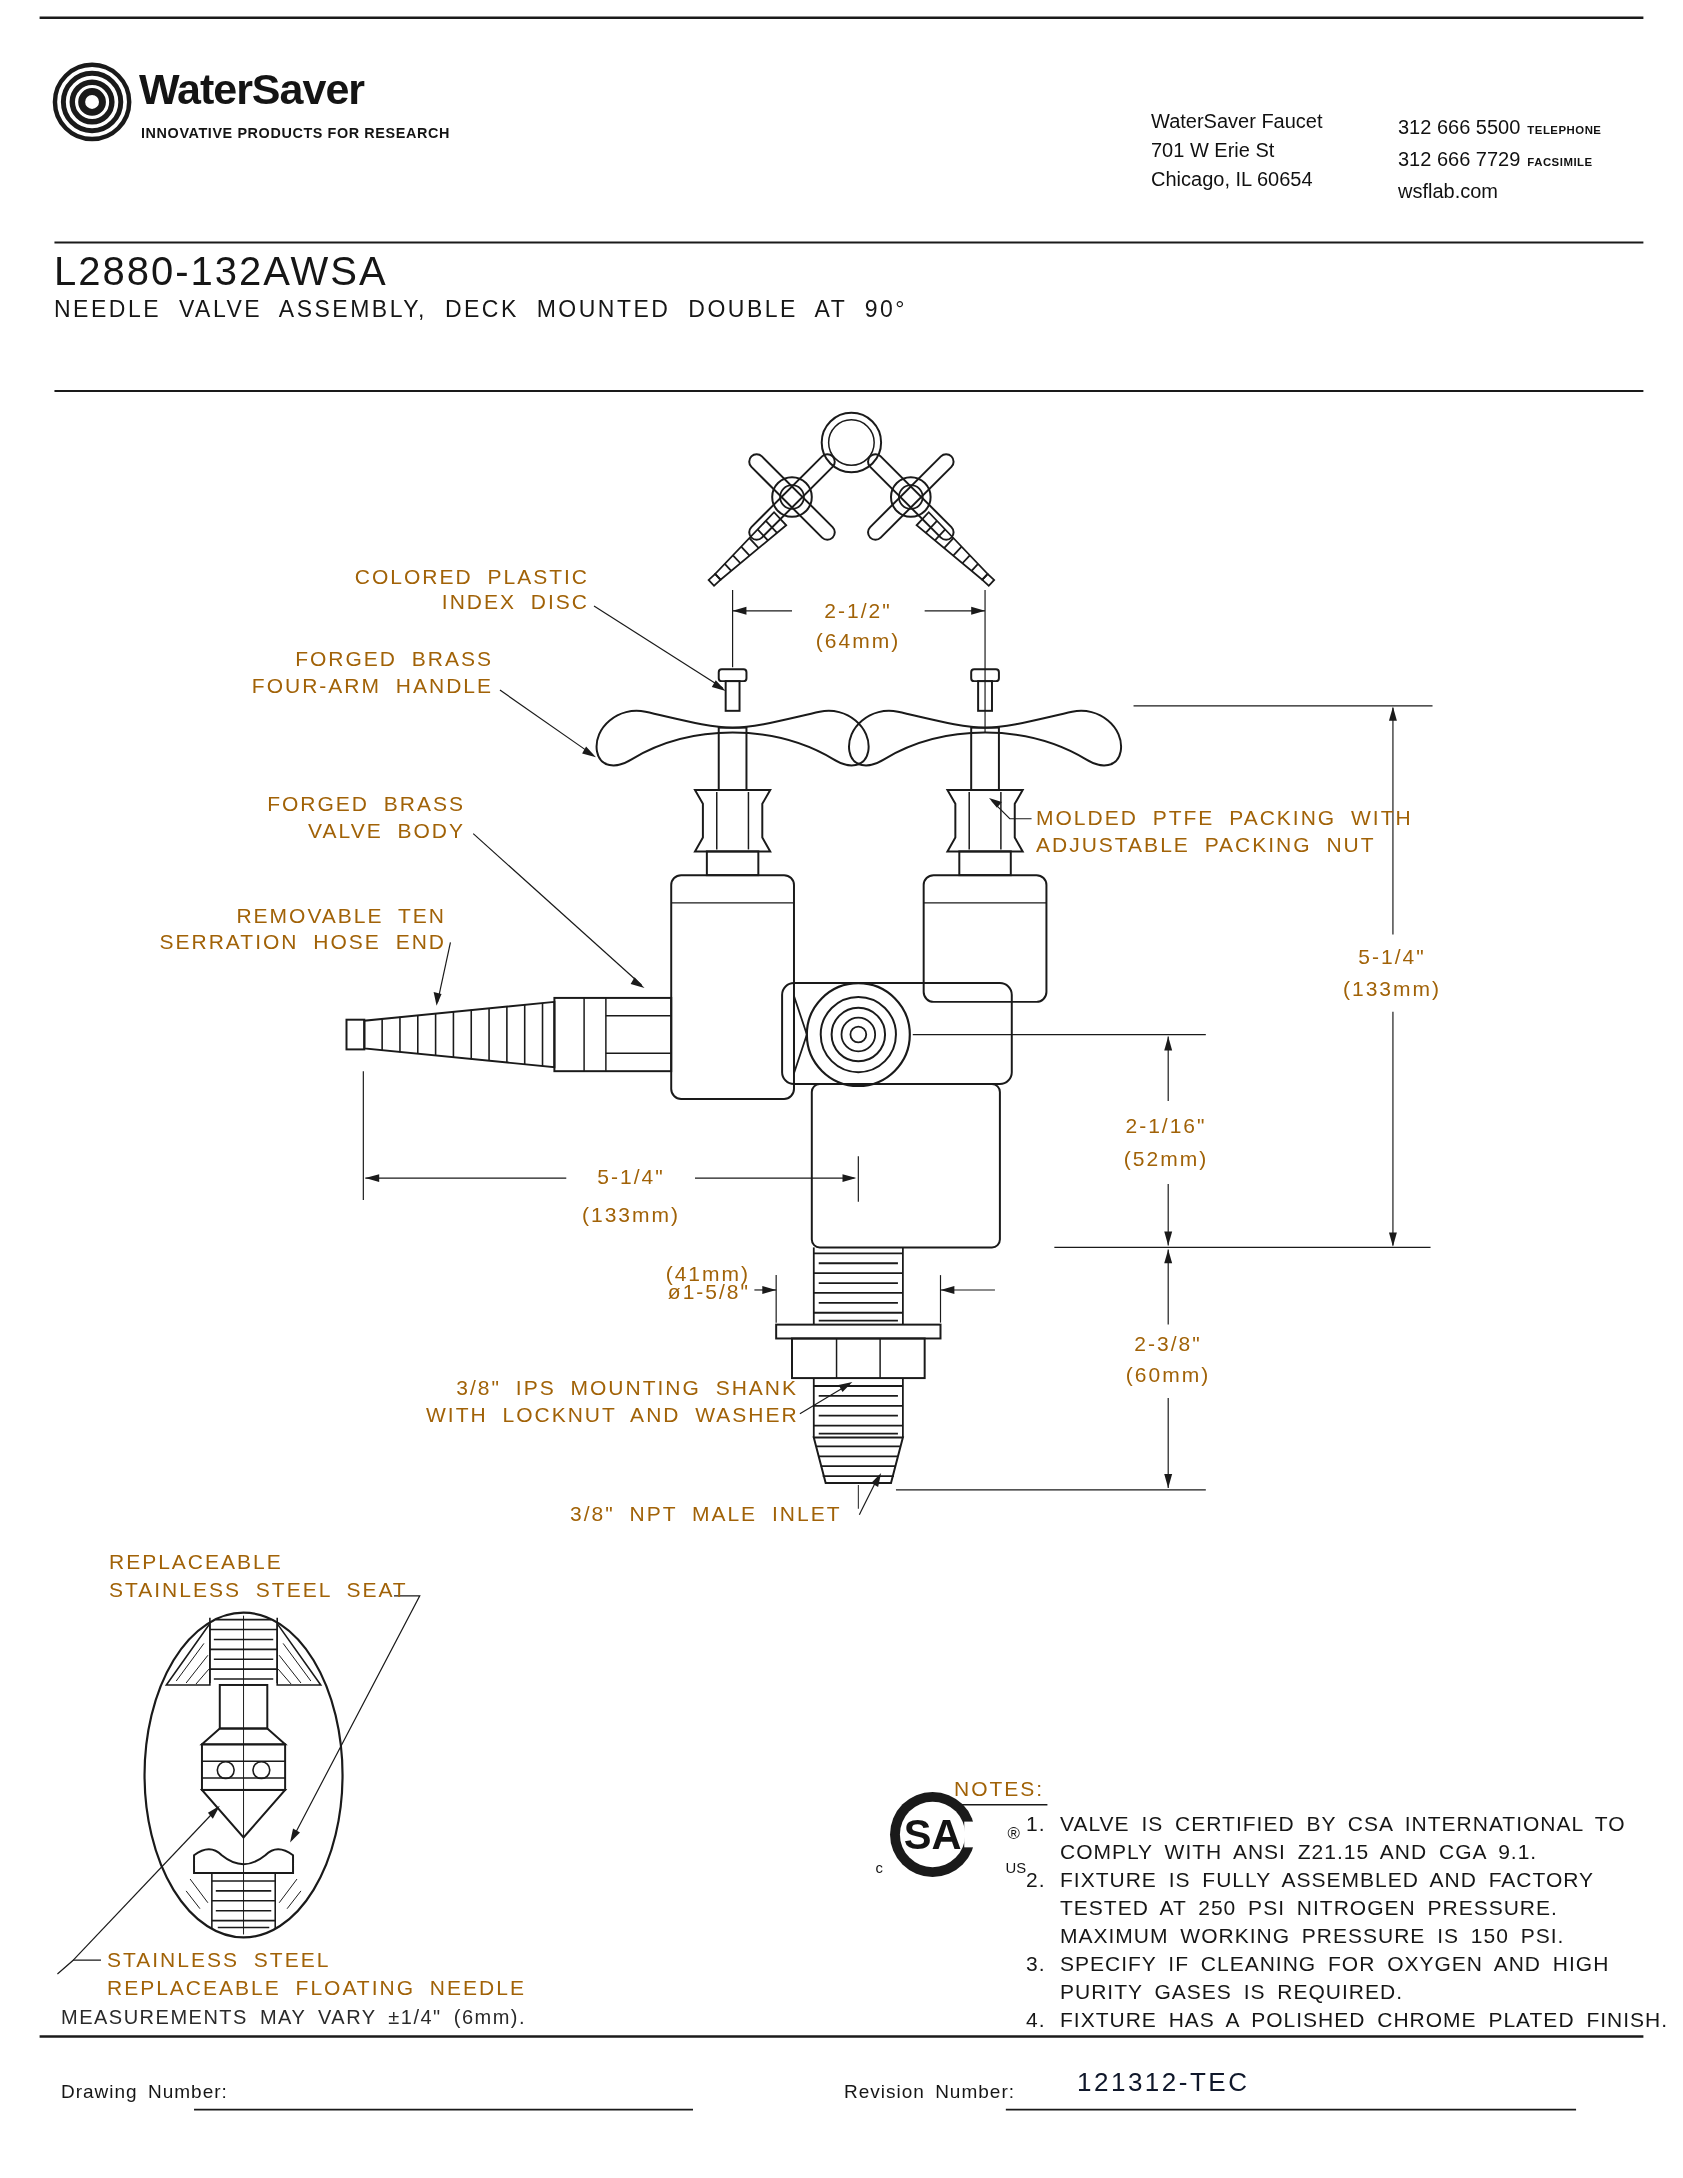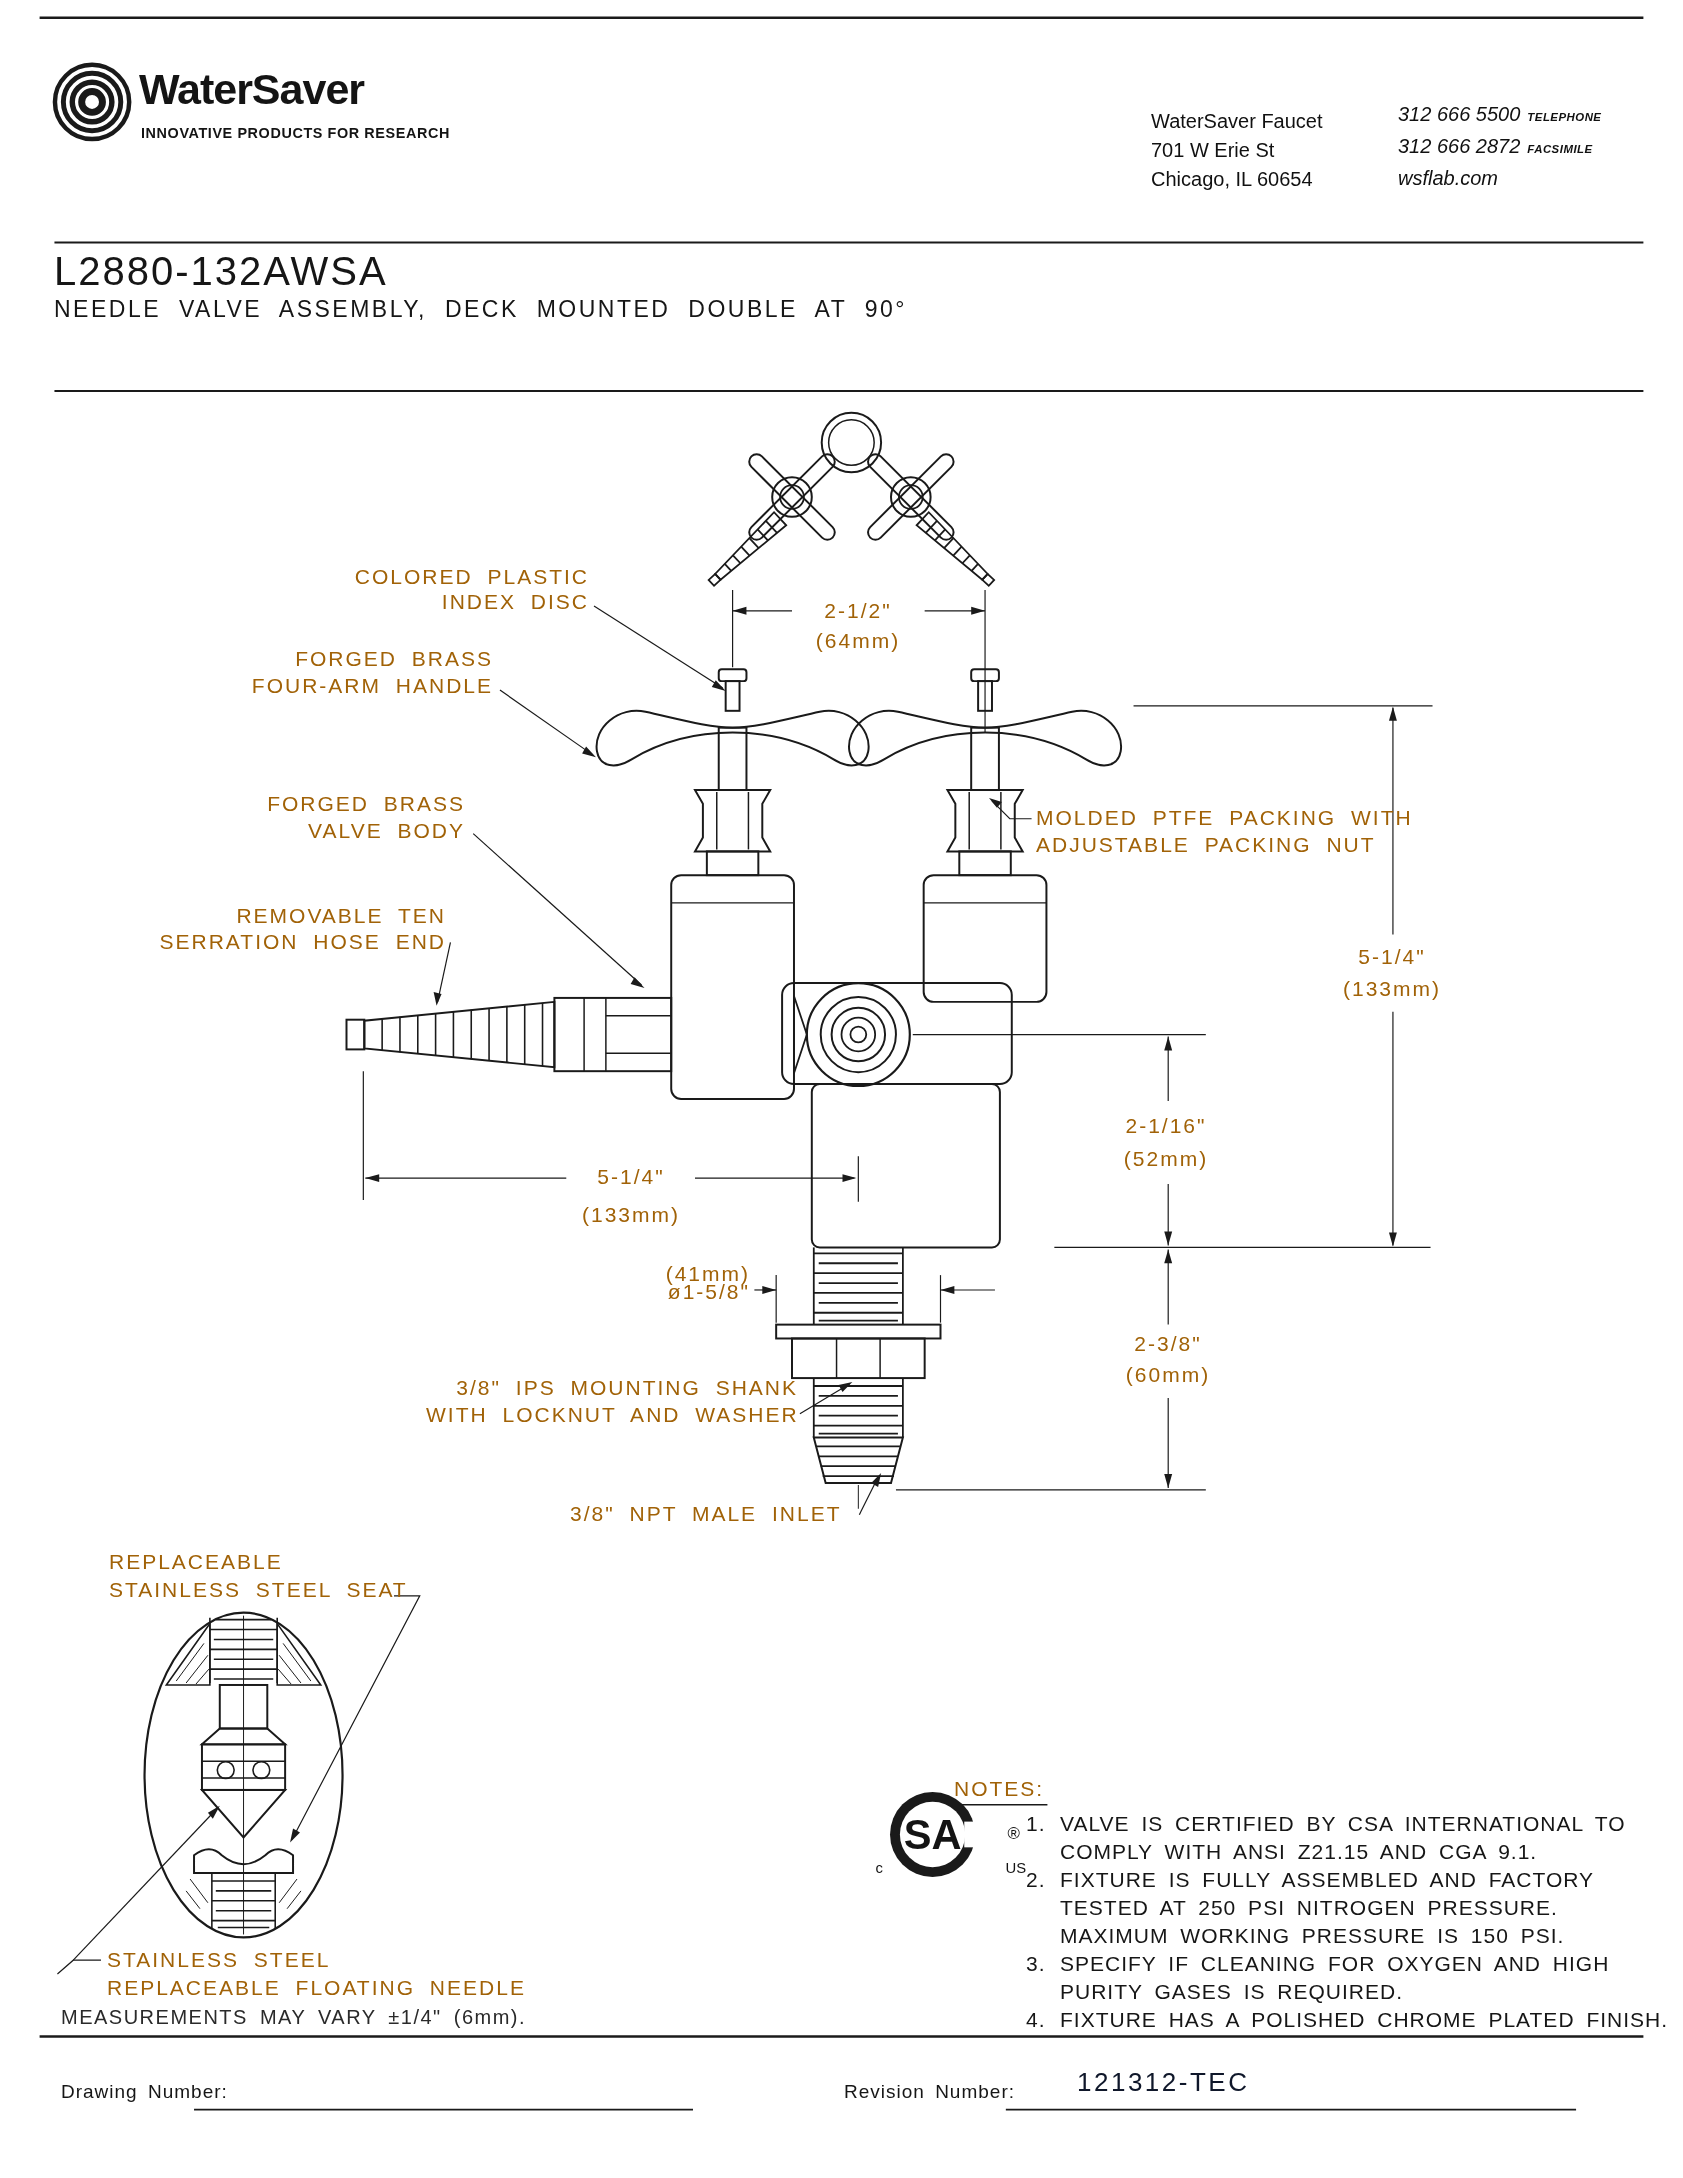--- a/index.html
+++ b/index.html
@@ -319,23 +319,23 @@
   </svg>
 
   <div class="abs brand" style="left:139px;top:65px;">WaterSaver</div>
   <div class="abs tagline" style="left:141px;top:125px;">INNOVATIVE PRODUCTS FOR RESEARCH</div>
 
   <div class="abs contact" style="left:1151px;top:107px;">
     <div>WaterSaver Faucet</div>
     <div>701 W Erie St</div>
     <div>Chicago, IL 60654</div>
   </div>
-  <div class="abs contact" style="left:1398px;top:100px;font-style:italic;">
+  <div class="abs contact" style="left:1398px;top:113px;">
     <div><span>312 666 5500</span><span class="contact-sub">TELEPHONE</span></div>
-    <div><span>312 666 2872</span><span class="contact-sub">FACSIMILE</span></div>
+    <div><span>312 666 7729</span><span class="contact-sub">FACSIMILE</span></div>
     <div>wsflab.com</div>
   </div>
 
   <div class="abs model" style="left:54px;top:249px;">L2880-132AWSA</div>
   <div class="abs descr" style="left:54px;top:296px;">NEEDLE VALVE ASSEMBLY, DECK MOUNTED DOUBLE AT 90°</div>
 
   <div class="abs cad ra" style="left:322px;top:564px;width:267px;line-height:25px;">
     <div>COLORED PLASTIC</div>
     <div>INDEX DISC</div>
   </div>

